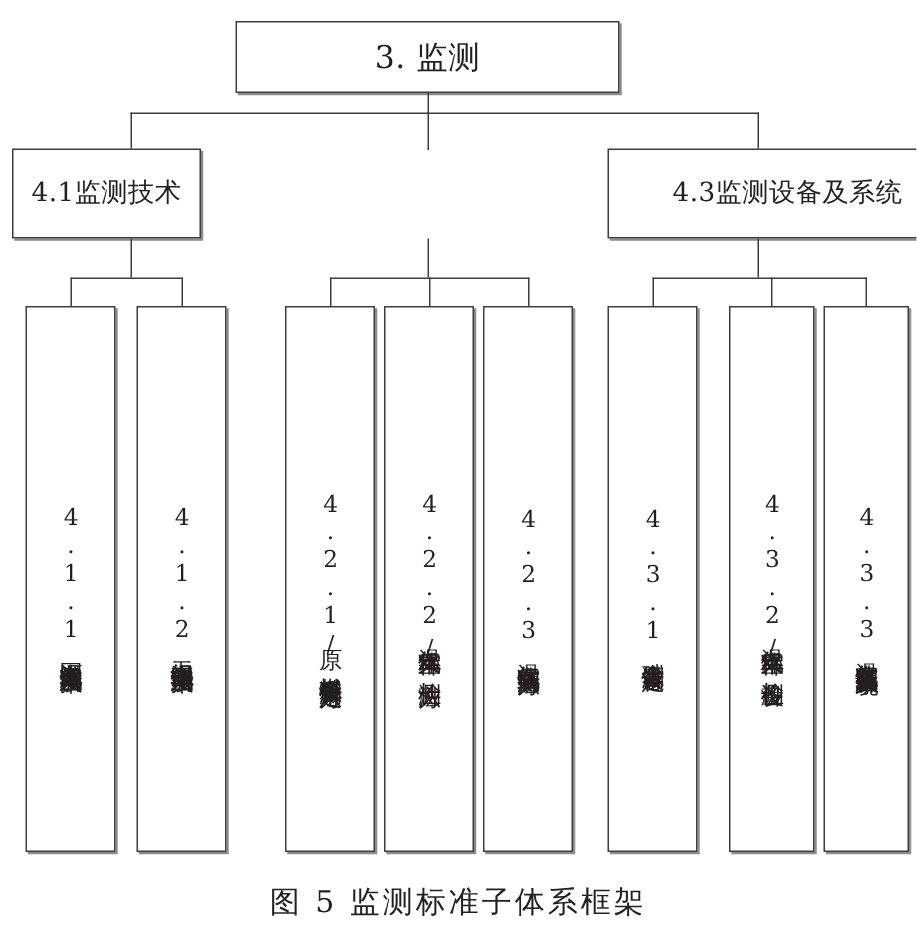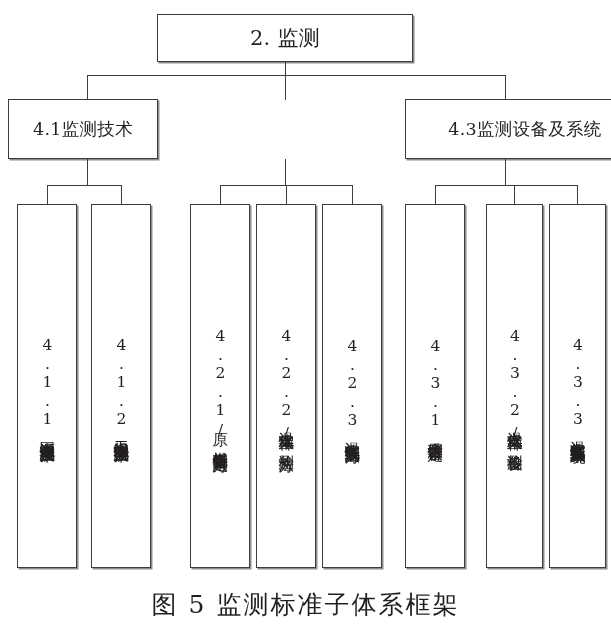--- a/index.html
+++ b/index.html
@@ -54,21 +54,21 @@
   }
 
   
   .node-l2 {
     top: 99px;
     height: 60px;
   }
   .node-l2 .node-label {
     font-size: 17.5px;
   }
-  #node-41 { left: 8px;   width: 150px; align-items: center; }
+  #node-41 { left: 8px;   width: 126px; align-items: center; }
   #node-42 { left: 181px; width: 213px; }
   #node-43 { left: 405px; width: 240px; }
 
   
   .node-leaf {
     top: 204px;
     height: 364px;
     width: 60px;
   }
   .node-leaf .node-label {
@@ -98,32 +98,32 @@
   .edge-h { height: 1px; }
 
   
   #figure-caption {
     position: absolute;
     left: 0;
     top: 588px;
     width: 611px;
     text-align: center;
     font-family: "DejaVu Serif", "Liberation Serif", serif;
-    font-size: 25px;
+    font-size: 20px;
     letter-spacing: 2px;
     color: #231f20;
   }
 </style>
 </head>
 <body>
 
 <div id="figure-root">
 
   <div class="node" id="node-root">
-    <span class="node-label">2. 监测</span>
+    <span class="node-label">3. 监测</span>
   </div>
 
   <div class="edge edge-v" style="left:285px; top:62px; height:14px;"></div>
 
   <div class="edge edge-h" style="left:87px; top:75px; width:419px;"></div>
 
   <div class="edge edge-v" style="left:87px; top:75px; height:25px;"></div>
   <div class="edge edge-v" style="left:285px; top:75px; height:25px;"></div>
   <div class="edge edge-v" style="left:505px; top:75px; height:25px;"></div>
 

